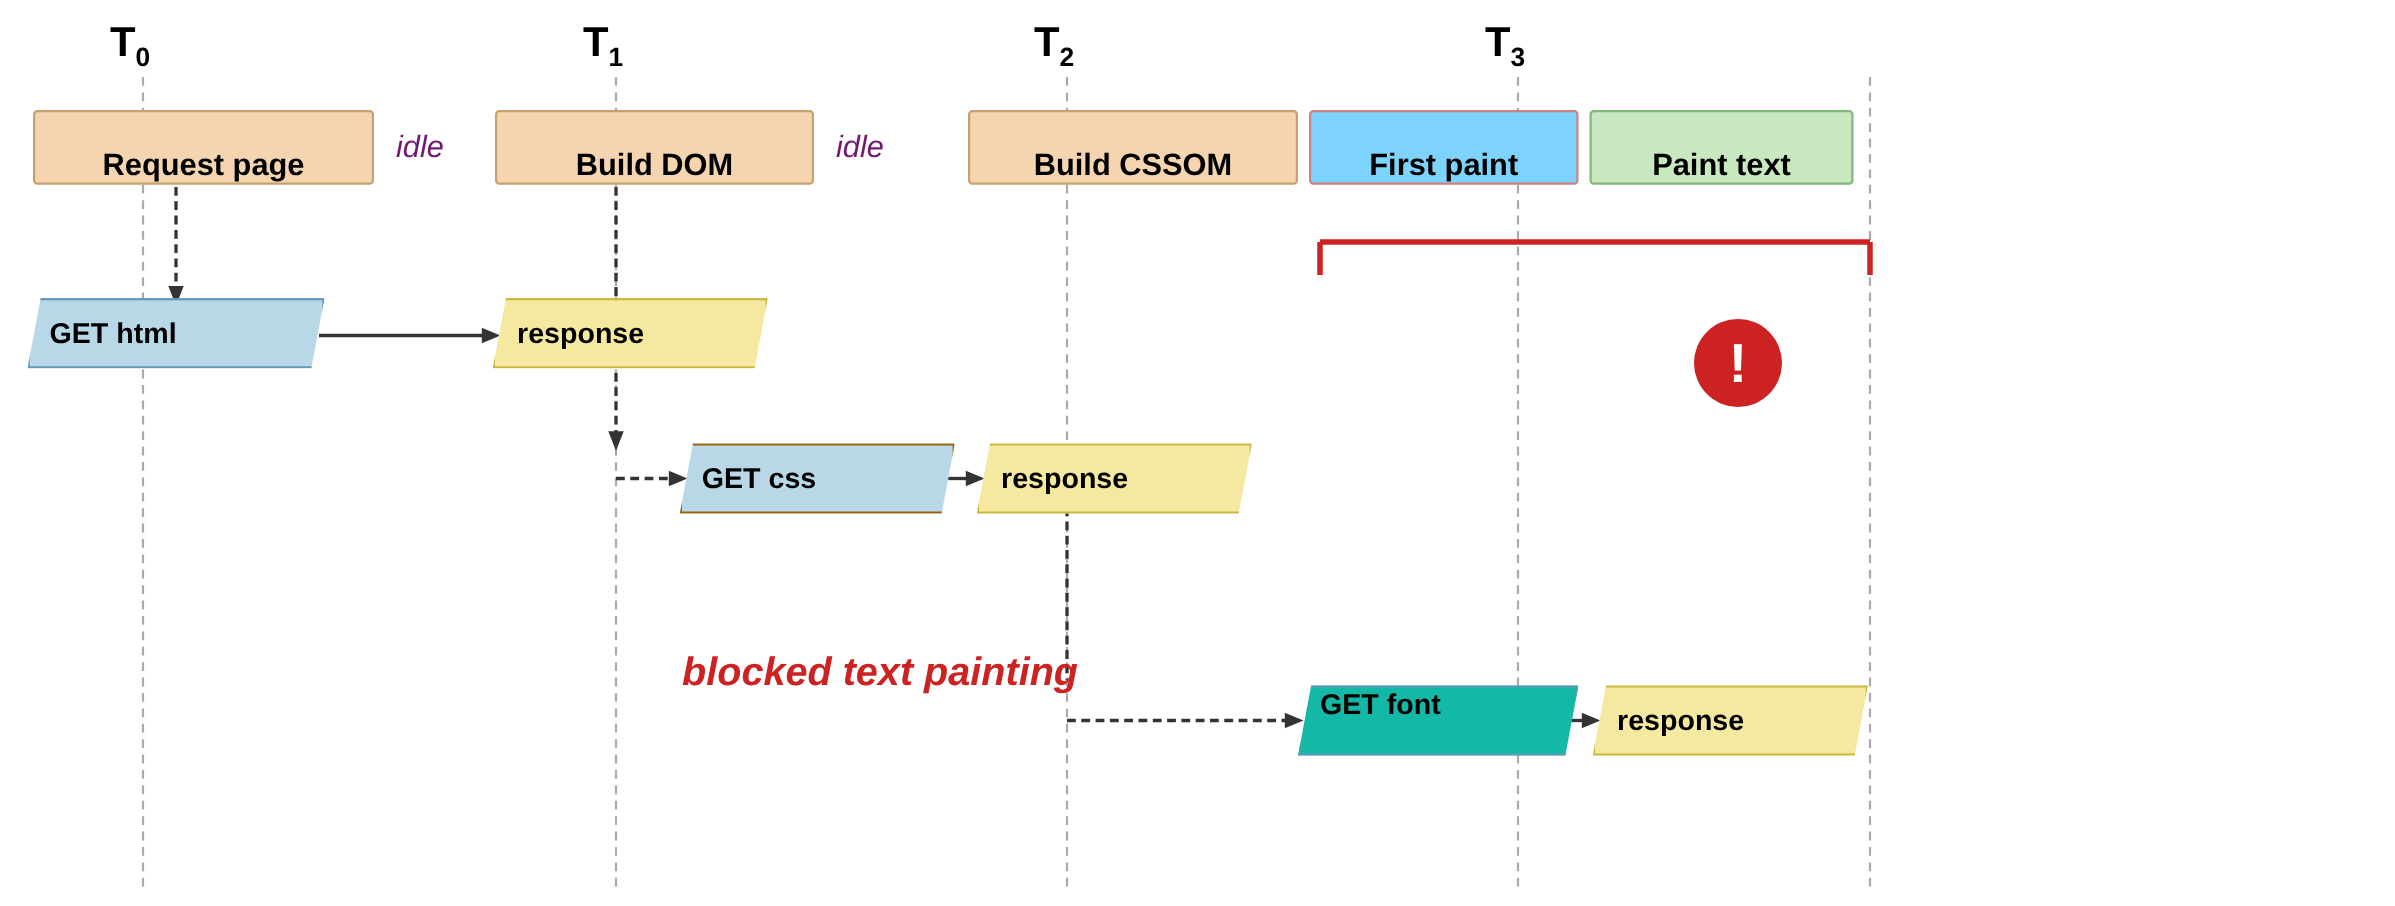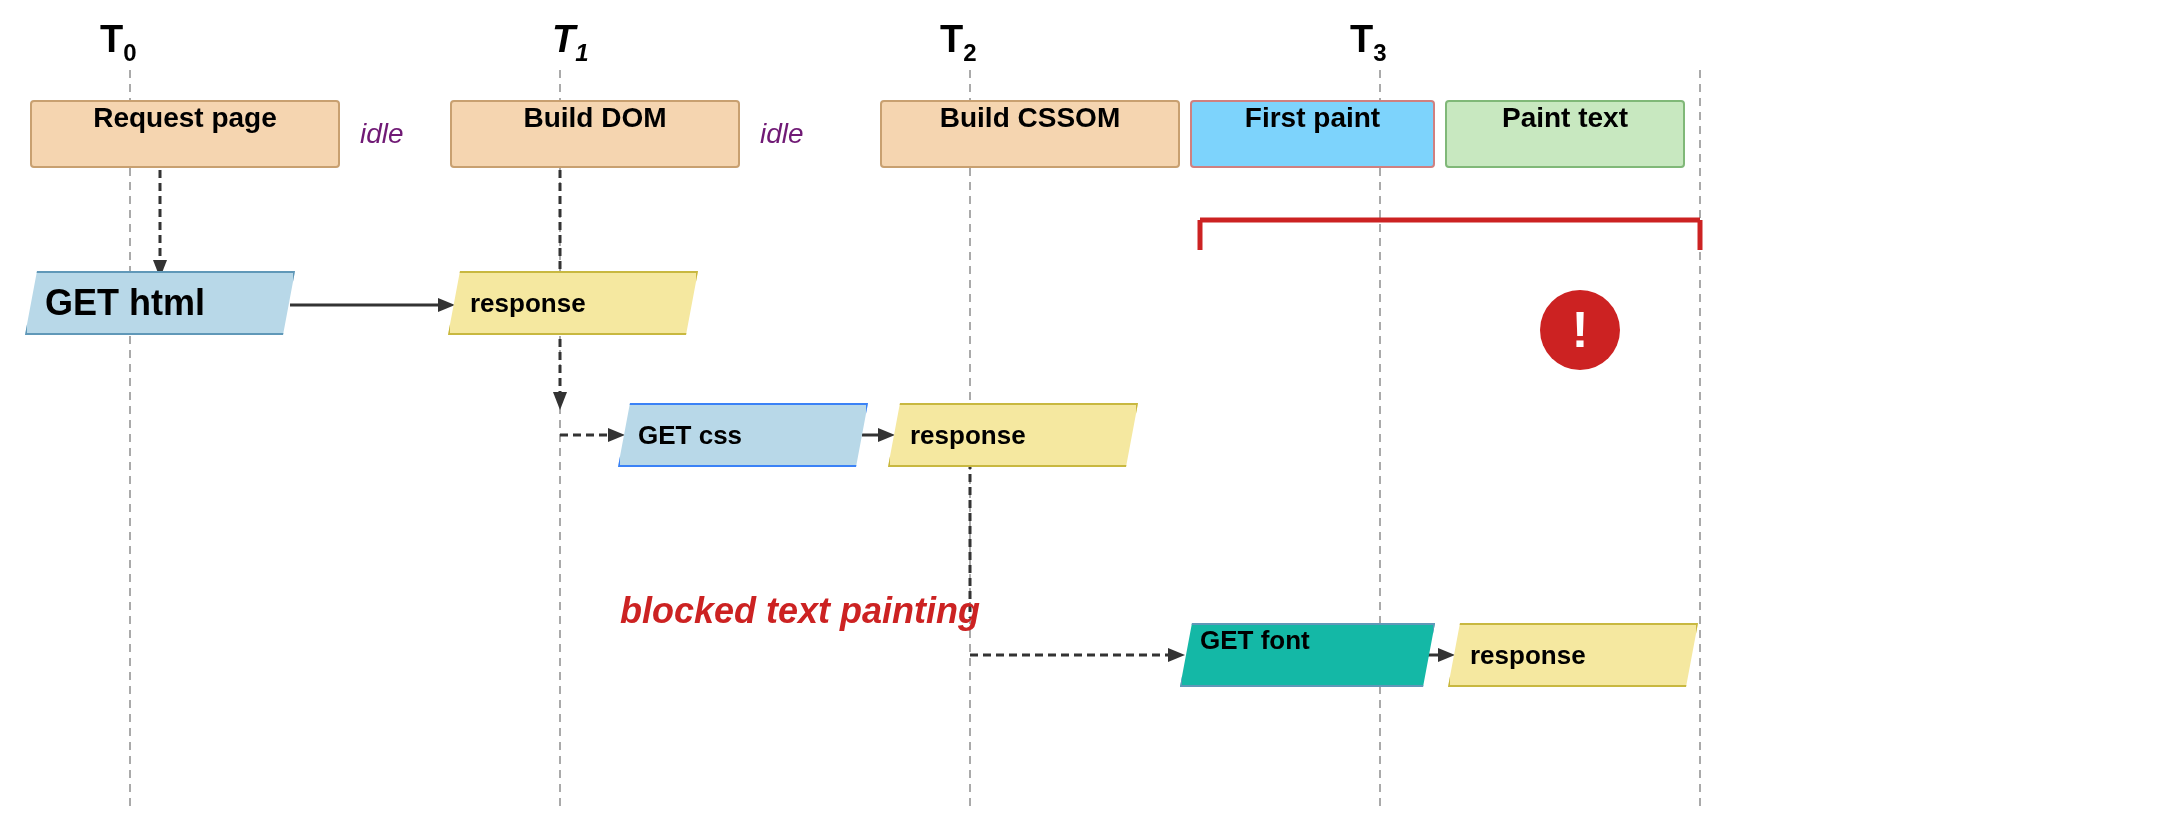--- a/index.html
+++ b/index.html
@@ -31,21 +31,21 @@
       font-size: 24px;
     }
 
     
     .top-box {
       position: absolute;
       top: 100px;
       height: 68px;
       border-radius: 4px;
       display: flex;
-      align-items: flex-start;
+      align-items: flex-end;
       justify-content: center;
       font-size: 28px;
       font-weight: bold;
       border: 2px solid #999;
     }
 
     .box-orange {
       background: #f5d5b0;
       border-color: #c8a070;
     }
@@ -142,21 +142,21 @@
     <line x1="1200" y1="220" x2="1700" y2="220" stroke="#cc2222" stroke-width="5"></line>
 
     <line x1="1200" y1="220" x2="1200" y2="250" stroke="#cc2222" stroke-width="5"></line>
 
     <line x1="1700" y1="220" x2="1700" y2="250" stroke="#cc2222" stroke-width="5"></line>
   </svg>
 
   <div class="t-label" style="left: 100px;">
     <span>T</span><sub>0</sub>
   </div>
-  <div class="t-label" style="left: 552px; font-style: italic;">
+  <div class="t-label" style="left: 530px;">
     <span>T</span><sub>1</sub>
   </div>
   <div class="t-label" style="left: 940px;">
     <span>T</span><sub>2</sub>
   </div>
   <div class="t-label" style="left: 1350px;">
     <span>T</span><sub>3</sub>
   </div>
 
   <div class="top-box box-orange" style="left:30px; width:310px;">
@@ -183,36 +183,36 @@
     <span>First paint</span>
   </div>
 
   <div class="top-box box-green" style="left:1445px; width:240px;">
     <span>Paint text</span>
   </div>
 
   <div style="position:absolute; top:271px; left:25px; width:270px; height:64px;
               background:#b8d8e8; border:2px solid #6098b8;
               display:flex; align-items:center; padding-left:18px;
-              font-size:36px; font-weight:bold;
+              font-size:26px; font-weight:bold;
               clip-path: polygon(12px 0%, 100% 0%, calc(100% - 12px) 100%, 0% 100%);">
     <span>GET html</span>
   </div>
 
   <div style="position:absolute; top:271px; left:448px; width:250px; height:64px;
               background:#f5e8a0; border:2px solid #c8b840;
               display:flex; align-items:center; padding-left:20px;
               font-size:26px; font-weight:bold;
               clip-path: polygon(12px 0%, 100% 0%, calc(100% - 12px) 100%, 0% 100%);">
     <span>response</span>
   </div>
 
 
   <div style="position:absolute; top:403px; left:618px; width:250px; height:64px;
-              background:#b8d8e8; border:2px solid #3b82f6;
+              background:#b8d8e8; border:2px solid #a16207;
               display:flex; align-items:center; padding-left:18px;
               font-size:26px; font-weight:bold;
               clip-path: polygon(12px 0%, 100% 0%, calc(100% - 12px) 100%, 0% 100%);">
     <span>GET css</span>
   </div>
 
   <div style="position:absolute; top:403px; left:888px; width:250px; height:64px;
               background:#f5e8a0; border:2px solid #c8b840;
               display:flex; align-items:center; padding-left:20px;
               font-size:26px; font-weight:bold;

